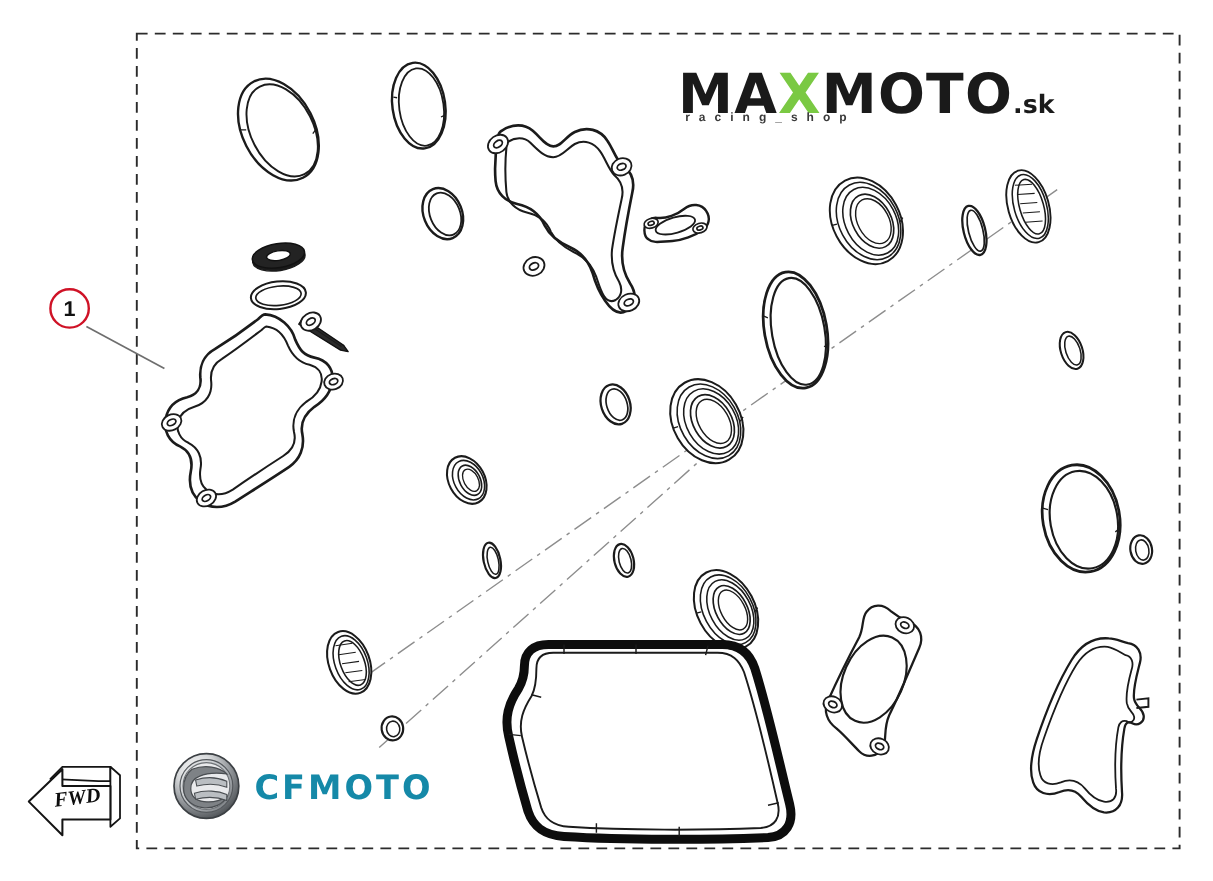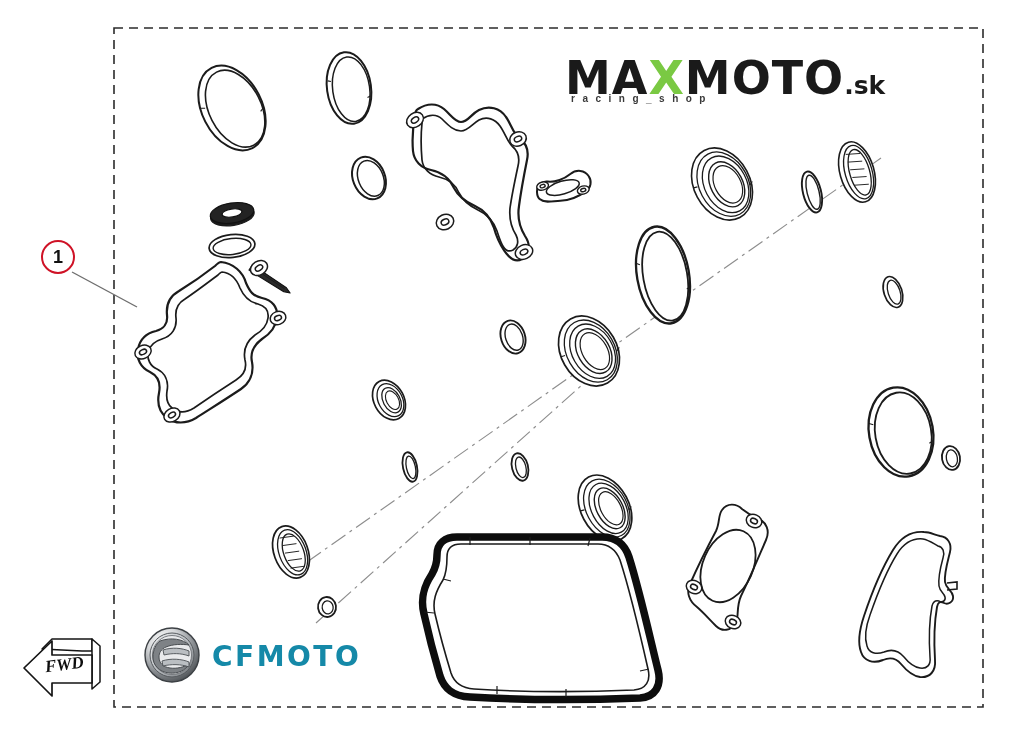--- a/index.html
+++ b/index.html
@@ -23,21 +23,21 @@
     position:absolute;left:0;top:0;
     font-family:"DejaVu Sans", sans-serif;
     font-weight:700;
     font-size:46px;
     letter-spacing:1px;
     line-height:46px;
     color:#1a1a1a;
     white-space:nowrap;
   }
   .wm-x{color:#7ac943;}
-  .wm-sk{font-size:25px;letter-spacing:0px;vertical-align:baseline;}
+  .wm-sk{font-size:21px;letter-spacing:0px;vertical-align:baseline;}
   .wm-sub{
     position:absolute;left:6px;top:38px;
     font-family:Liberation Sans, sans-serif;
     font-size:10px;
     font-weight:600;
     letter-spacing:7.5px;
     color:#3a3a3a;
     white-space:nowrap;
   }
 

